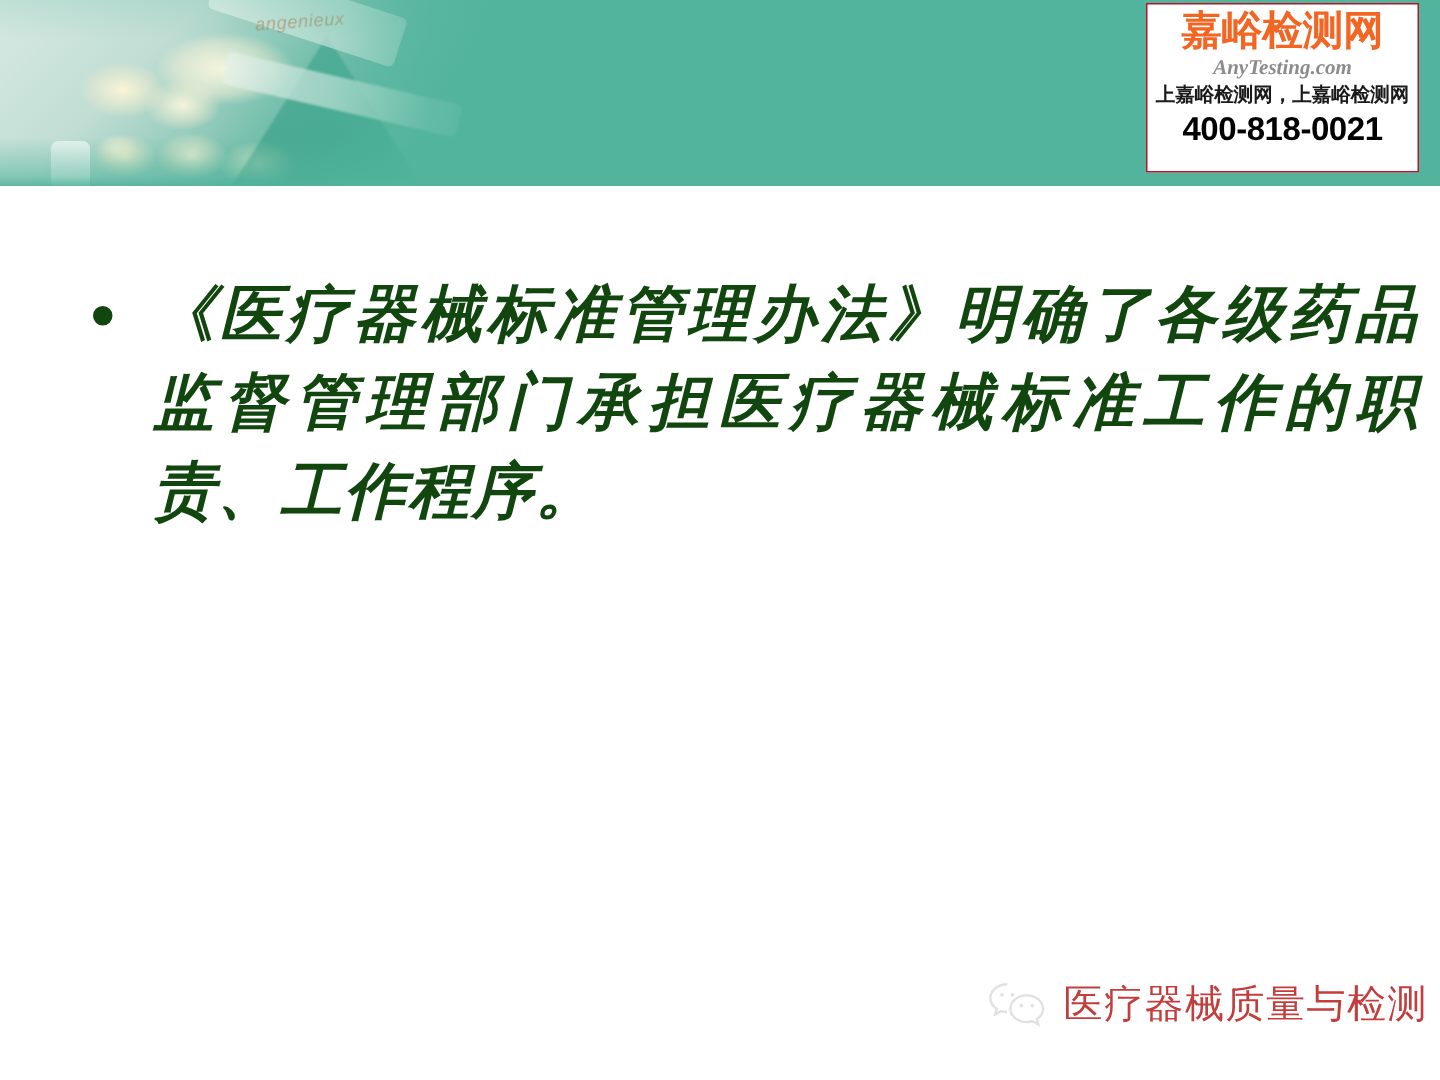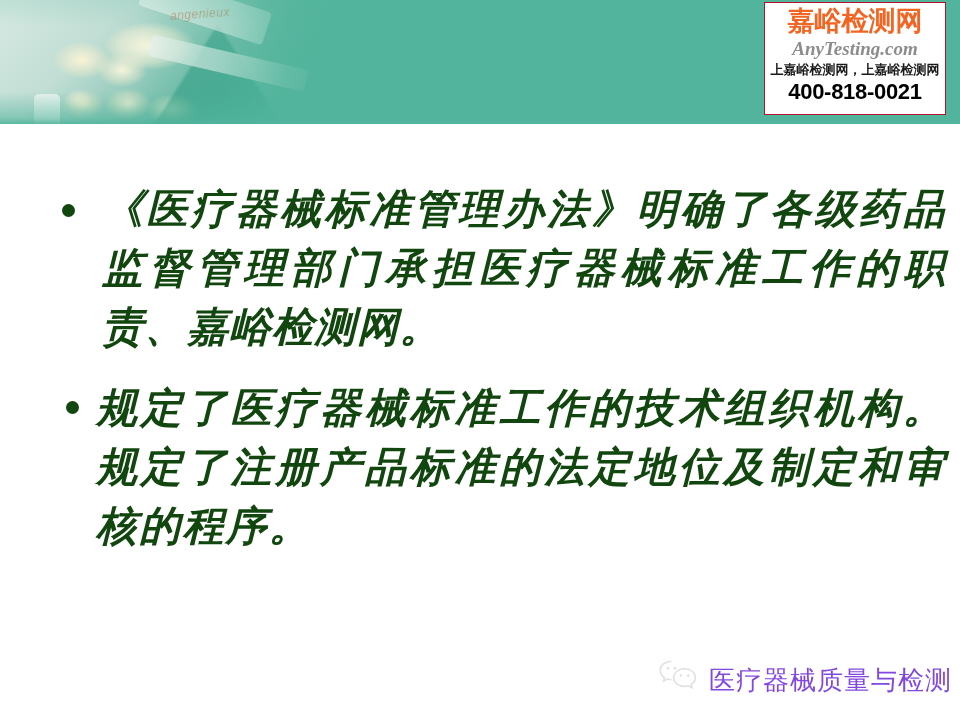--- a/index.html
+++ b/index.html
@@ -122,21 +122,21 @@
     font-family: "DejaVu Sans", "Liberation Sans", sans-serif;
     font-size: 27px;
     font-weight: bold;
     color: #F26522;
     line-height: 1.18;
     letter-spacing: 0px;
     white-space: nowrap;
   }
   .logo-en {
     font-family: "Liberation Serif", "DejaVu Serif", serif;
-    font-size: 19px;
+    font-size: 14px;
     font-weight: bold;
     font-style: italic;
     color: #8C8C8C;
     line-height: 1.15;
     margin-top: 1px;
     white-space: nowrap;
   }
   .logo-tag {
     font-family: "DejaVu Sans", "Liberation Sans", sans-serif;
     font-size: 13px;
@@ -201,24 +201,23 @@
     display: flex;
     align-items: center;
     gap: 10px;
     opacity: 0.85;
   }
   .wm-icon { width: 42px; height: 34px; }
   .wm-text {
     font-family: "DejaVu Sans", "Liberation Sans", sans-serif;
     font-size: 26px;
     font-weight: normal;
-    color: #6d28d9;
+    color: #b91c1c;
     letter-spacing: 1px;
     white-space: nowrap;
-    margin-top: 11px;
   }
 </style>
 </head>
 <body>
 
 <div id="slide">
 
   <div class="header-band">
 
     <div class="header-photo">
@@ -239,27 +238,23 @@
       <div class="logo-phone">400-818-0021</div>
     </div>
 
   </div>
 
   <div class="content">
     <ul class="bullet-list">
 
       <li class="bullet-item">
         <span class="bullet-dot"></span>
-        <div class="bullet-text">《医疗器械标准管理办法》明确了各级药品监督管理部门承担医疗器械标准工作的职责、嘉峪检测网。</div>
+        <div class="bullet-text">《医疗器械标准管理办法》明确了各级药品监督管理部门承担医疗器械标准工作的职责、工作程序。</div>
       </li>
 
-      <li class="bullet-item second">
-        <span class="bullet-dot"></span>
-        <div class="bullet-text">规定了医疗器械标准工作的技术组织机构。规定了注册产品标准的法定地位及制定和审核的程序。</div>
-      </li>
 
     </ul>
   </div>
 
   <div class="wm">
     <span class="wm-icon">
       <svg viewBox="0 0 42 34" width="42" height="34" aria-hidden="true">
         <g fill="none" stroke="#DCDCDC" stroke-width="1.6">
           <path d="M14.5 3.2C8.2 3.2 3.2 7.4 3.2 12.4c0 2.9 1.7 5.5 4.3 7.2l-1.1 3.6 4.1-2.1c1.2 0.35 2.5 0.55 3.9 0.55"></path>
           <path d="M27.5 10.6c-6.0 0-10.9 4.1-10.9 8.9 0 4.9 4.9 8.9 10.9 8.9 1.3 0 2.5-0.2 3.7-0.55l4.0 2.05-1.05-3.4c2.55-1.65 4.25-4.2 4.25-7.0 0-4.8-4.9-8.9-10.9-8.9z"></path>

